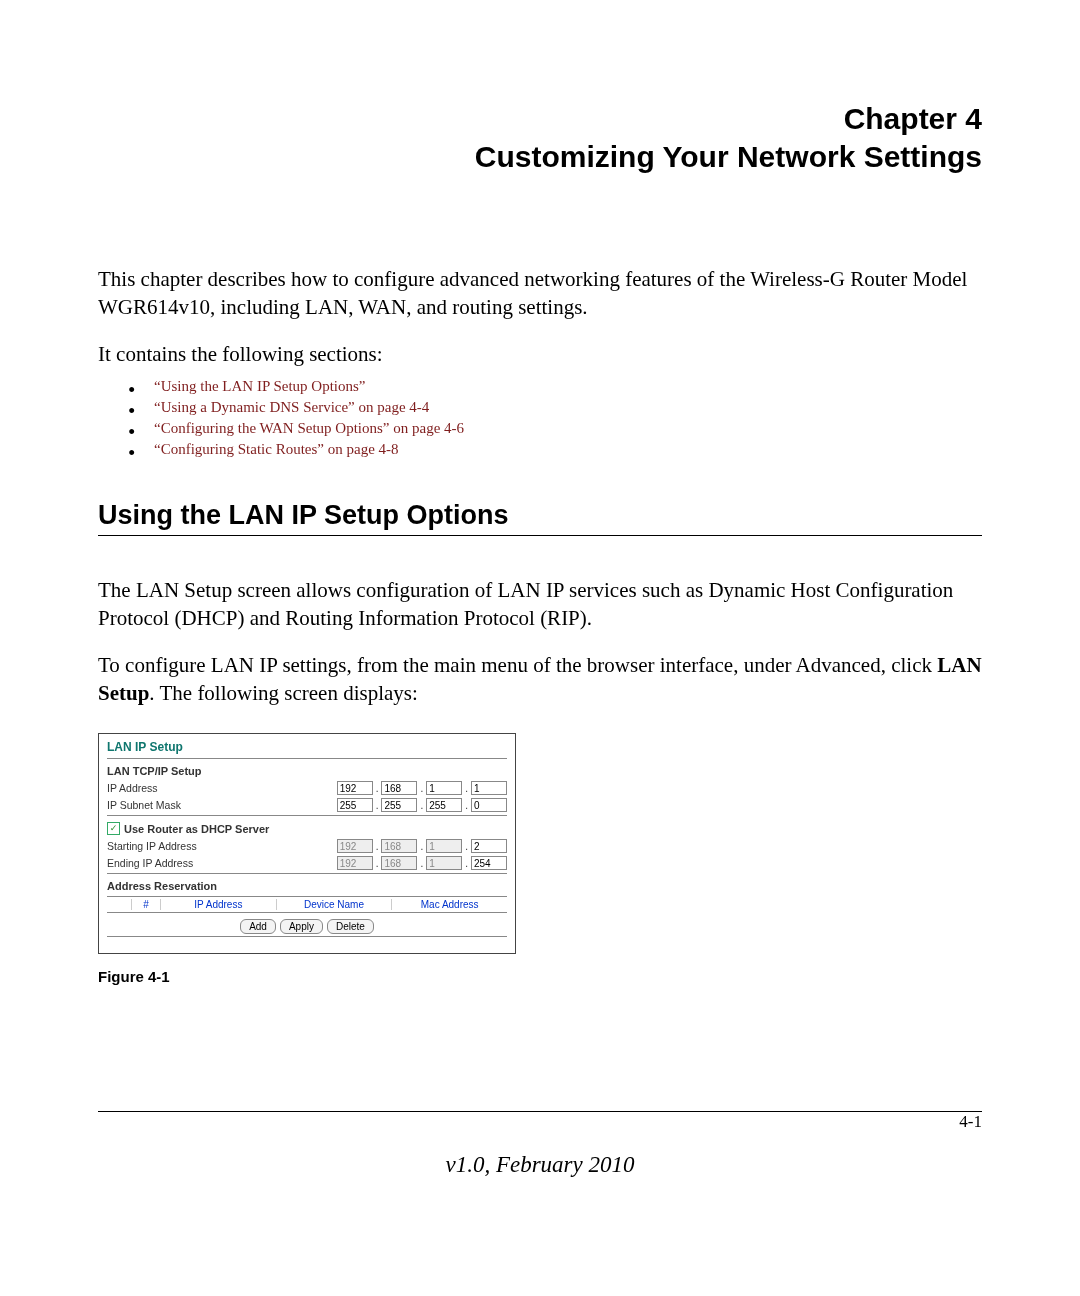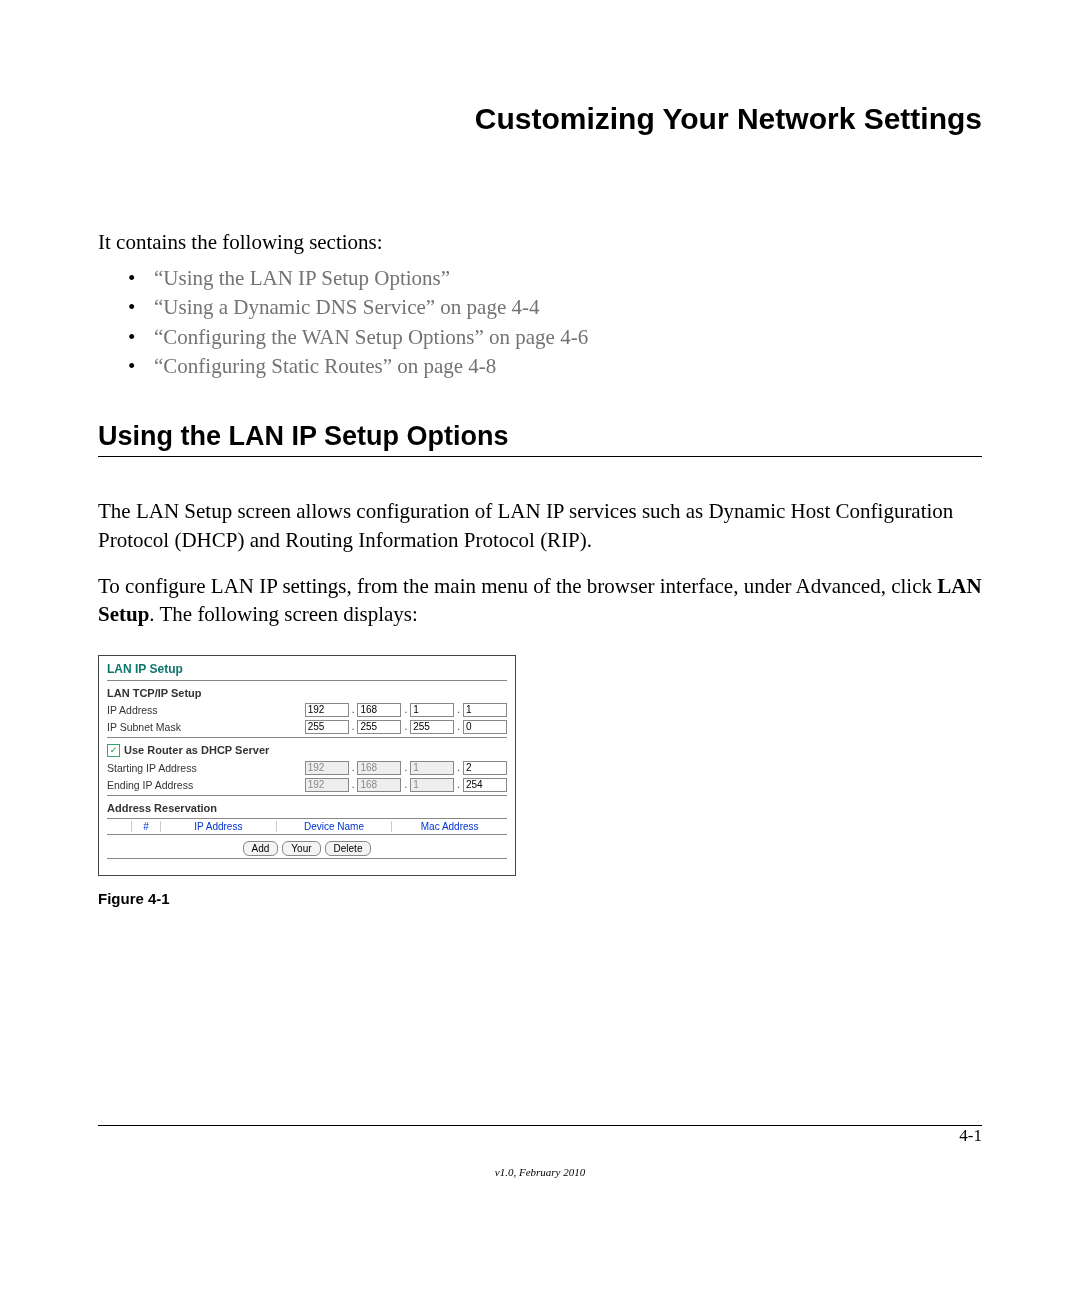--- a/index.html
+++ b/index.html
@@ -32,23 +32,23 @@
     font-size: 21px;
     line-height: 1.35;
     margin-bottom: 8px;
   }
   ul.toc {
     margin: 0 0 40px 0;
     padding: 0 0 0 30px;
     list-style: none;
   }
   ul.toc li {
-    font-size: 21px;
+    font-size: 15px;
     line-height: 1.4;
-    color: #737373;
+    color: #7f1d1d;
     position: relative;
     padding-left: 26px;
   }
   ul.toc li::before {
     content: "•";
     position: absolute;
     left: 0;
     color: #000;
     font-size: 21px;
   }
@@ -98,21 +98,21 @@
   .shot .row .lab {
     flex: 1;
     font-size: 10.5px;
   }
   .shot .oct {
     display: flex;
     align-items: center;
     gap: 0;
   }
   .shot .oct input {
-    width: 44px;
+    width: 36px;
     height: 14px;
     font-size: 10px;
     border: 1px solid #888;
     text-align: left;
     padding: 0 2px;
     box-sizing: border-box;
   }
   .shot .oct input.disabled {
     background: #eee;
     color: #888;
@@ -178,33 +178,35 @@
     right: 98px;
     bottom: 118px;
     border-top: 1px solid #000;
   }
   .footer .pg {
     text-align: right;
     font-size: 17px;
   }
   .footer .ver {
     text-align: center;
-    font-size: 11px;
+    font-size: 23px;
     font-style: italic;
     margin-top: 20px;
   }
 </style>
 </head>
 <body>
 
 <div class="page">
   <div class="chapter-heading">
+    <div>Chapter 4</div>
     <div>Customizing Your Network Settings</div>
   </div>
 
+  <div class="para">This chapter describes how to configure advanced networking features of the Wireless-G Router Model WGR614v10, including LAN, WAN, and routing settings.</div>
   <div class="para2">It contains the following sections:</div>
 
   <ul class="toc">
     <li>“Using the LAN IP Setup Options”</li>
     <li>“Using a Dynamic DNS Service” on page 4-4</li>
     <li>“Configuring the WAN Setup Options” on page 4-6</li>
     <li>“Configuring Static Routes” on page 4-8</li>
   </ul>
 
   <div class="section-h">Using the LAN IP Setup Options</div>
@@ -286,21 +288,21 @@
     <div class="res-head">
       <div class="c0"></div>
       <div class="c1">#</div>
       <div class="c2">IP Address</div>
       <div class="c3">Device Name</div>
       <div class="c4">Mac Address</div>
     </div>
 
     <div class="btns">
       <button>Add</button>
-      <button>Your</button>
+      <button>Apply</button>
       <button>Delete</button>
     </div>
 
     <hr>
 
   </div>
 
   <div class="fig-cap">Figure 4-1</div>
 </div>
 

